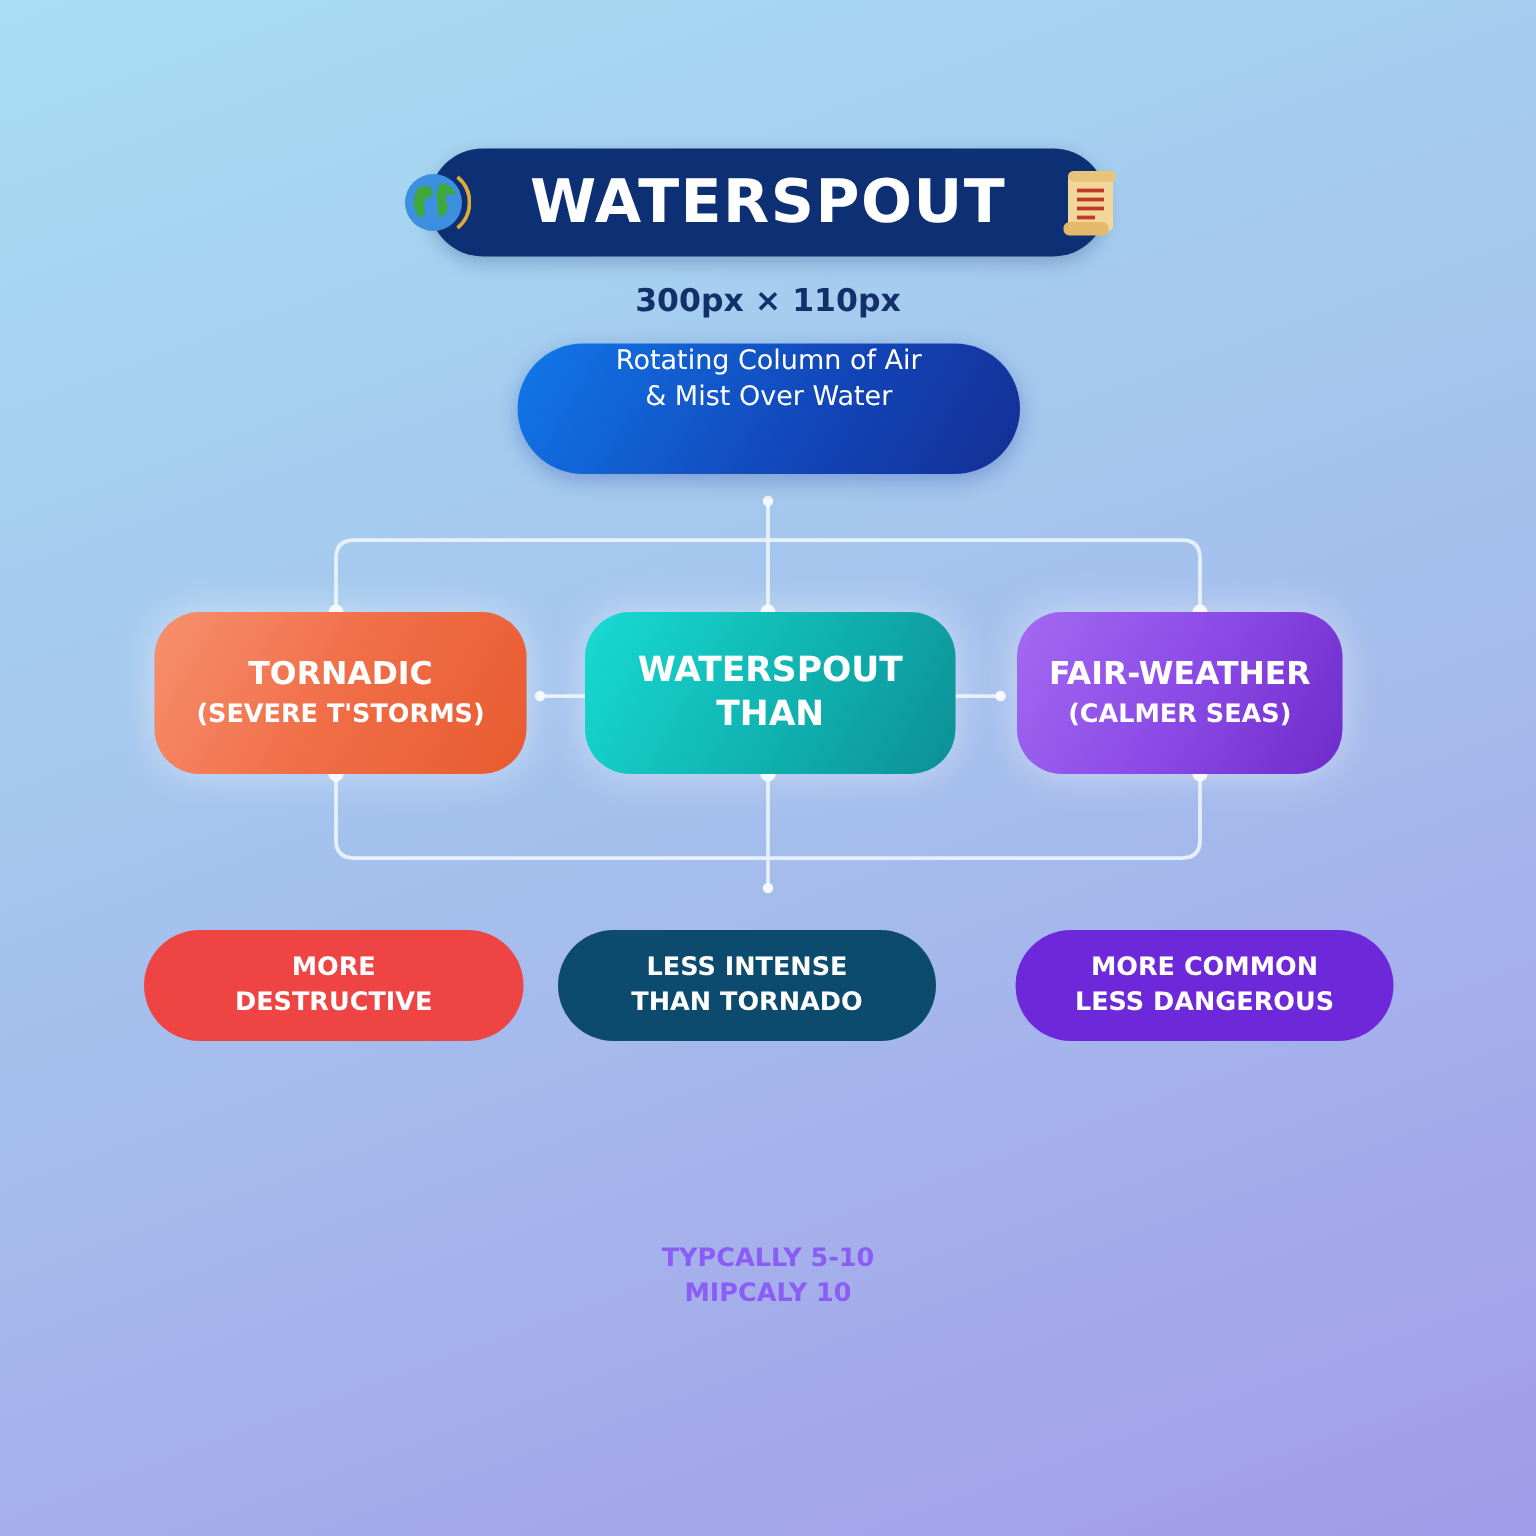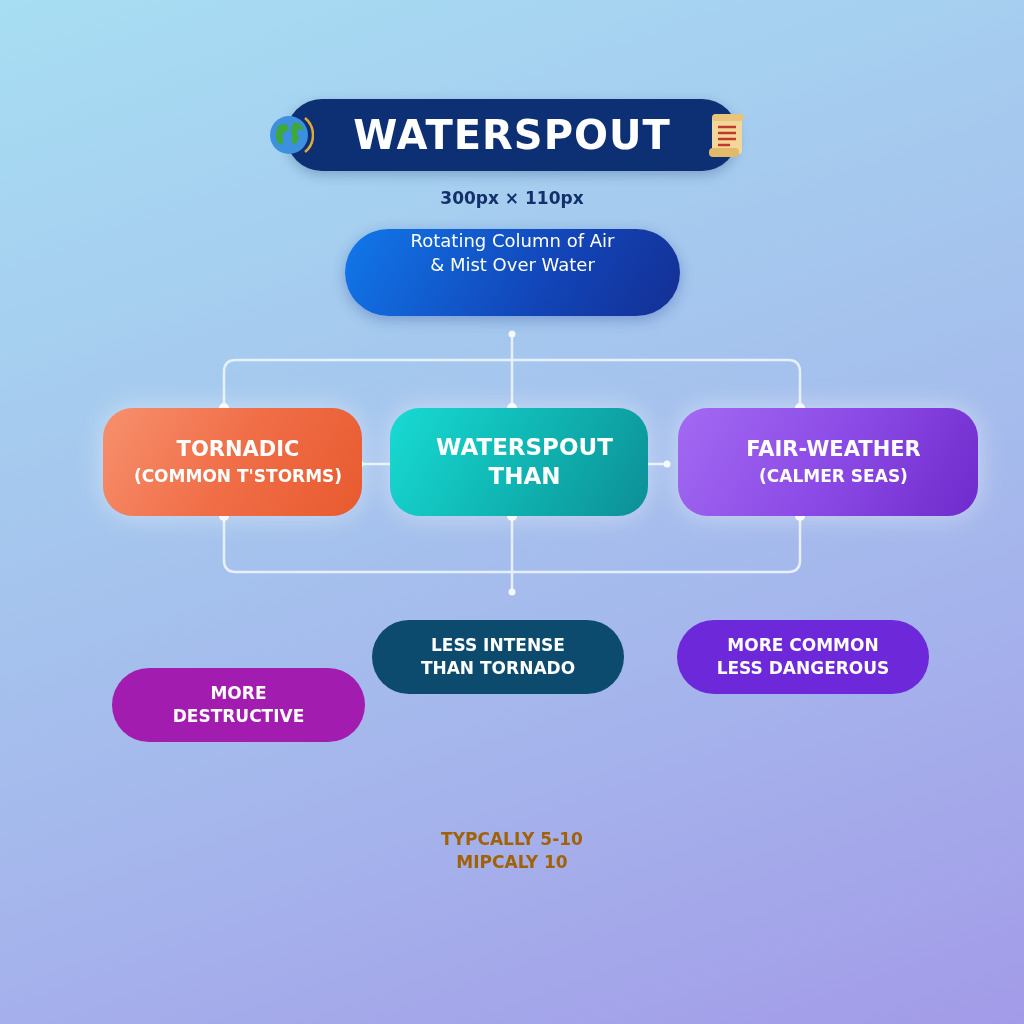--- a/index.html
+++ b/index.html
@@ -5,39 +5,39 @@
   html,body{margin:0;padding:0;}
   body{width:1024px;height:1024px;position:relative;overflow:hidden;
     font-family:"DejaVu Sans","Liberation Sans",sans-serif;
     background:linear-gradient(160deg,#a7def3 0%,#a5c9ee 35%,#a5b6ec 65%,#a39be8 100%);}
   .abs{position:absolute;}
   .title-pill{left:286px;top:99px;width:452px;height:72px;border-radius:36px;background:#0d2f73;
     display:flex;align-items:center;justify-content:center;box-shadow:0 4px 12px rgba(10,30,90,.25);}
   .title-text{color:#fff;font-weight:bold;font-size:40px;letter-spacing:1px;margin-left:0px;}
   .globe{left:268px;top:112px;width:46px;height:46px;}
   .scroll{left:704px;top:112px;width:44px;height:48px;}
-  .dims{left:0;width:1024px;top:188px;text-align:center;color:#13306b;font-size:17px;font-weight:bold;}
+  .dims{left:0;width:1024px;top:188px;text-align:center;color:#13306b;font-size:21px;font-weight:bold;}
   .def{left:345px;top:229px;width:335px;height:87px;border-radius:44px;
     background:linear-gradient(120deg,#1178ea 0%,#1245b8 60%,#142f94 100%);
     display:flex;flex-direction:column;align-items:center;color:#fff;font-size:18px;line-height:24px;
     box-shadow:0 4px 14px rgba(20,50,150,.3);}
   .node{top:408px;height:108px;border-radius:30px;display:flex;flex-direction:column;align-items:center;justify-content:center;
-    color:#fff;font-weight:bold;box-shadow:0 0 28px rgba(255,255,255,.45);padding-left:11px;}
+    color:#fff;font-weight:bold;box-shadow:0 0 28px rgba(255,255,255,.45);}
   .node .l1{font-size:21px;line-height:28px;}
   .node .l2{font-size:17px;line-height:26px;}
   .n-torn{left:103px;width:248px;background:linear-gradient(120deg,#f7906e 0%,#f06e47 50%,#e85a2f 100%);}
   .n-types{left:390px;width:247px;background:linear-gradient(120deg,#18dbd3 0%,#10b6b3 50%,#0c8f96 100%);}
   .n-types .l1,.n-types .l2{font-size:23px;line-height:29px;}
-  .n-fair{left:678px;width:289px;background:linear-gradient(120deg,#a36af2 0%,#8c4be6 50%,#6f2acb 100%);}
+  .n-fair{left:678px;width:217px;background:linear-gradient(120deg,#a36af2 0%,#8c4be6 50%,#6f2acb 100%);}
   .pill{top:620px;height:74px;border-radius:37px;display:flex;flex-direction:column;align-items:center;justify-content:center;
     color:#fff;font-weight:bold;font-size:17px;line-height:23px;}
-  .p1{left:112px;width:253px;background:#a21caf;margin-top:48px;}
+  .p1{left:96px;width:253px;background:#ef4444;}
   .p2{left:372px;width:252px;background:#0c4a6e;}
   .p3{left:677px;width:252px;background:#6d28d9;}
-  .note{left:0;width:1024px;top:828px;text-align:center;color:#a16207;font-weight:bold;font-size:17px;line-height:23px;}
+  .note{left:0;width:1024px;top:828px;text-align:center;color:#8b5cf6;font-weight:bold;font-size:17px;line-height:23px;}
   svg.lines{left:0;top:0;}
 </style>
 </head>
 <body>
 
 <svg class="abs lines" width="1024" height="1024">
   <g stroke="#eef6ff" stroke-width="2.5" fill="none" opacity="0.9">
     <line x1="512" y1="334" x2="512" y2="408"></line>
     <path d="M224 408 V372 Q224 360 236 360 H788 Q800 360 800 372 V408"></path>
     <path d="M224 516 V560 Q224 572 236 572 H788 Q800 572 800 560 V516"></path>
@@ -84,21 +84,21 @@
 
 <div class="abs dims">300px × 110px</div>
 
 <div class="abs def">
   <span>Rotating Column of Air</span>
   <span>&amp; Mist Over Water</span>
 </div>
 
 <div class="abs node n-torn">
   <span class="l1">TORNADIC</span>
-  <span class="l2">(COMMON T'STORMS)</span>
+  <span class="l2">(SEVERE T'STORMS)</span>
 </div>
 <div class="abs node n-types">
   <span class="l1">WATERSPOUT</span>
   <span class="l2">THAN</span>
 </div>
 <div class="abs node n-fair">
   <span class="l1">FAIR-WEATHER</span>
   <span class="l2">(CALMER SEAS)</span>
 </div>
 

